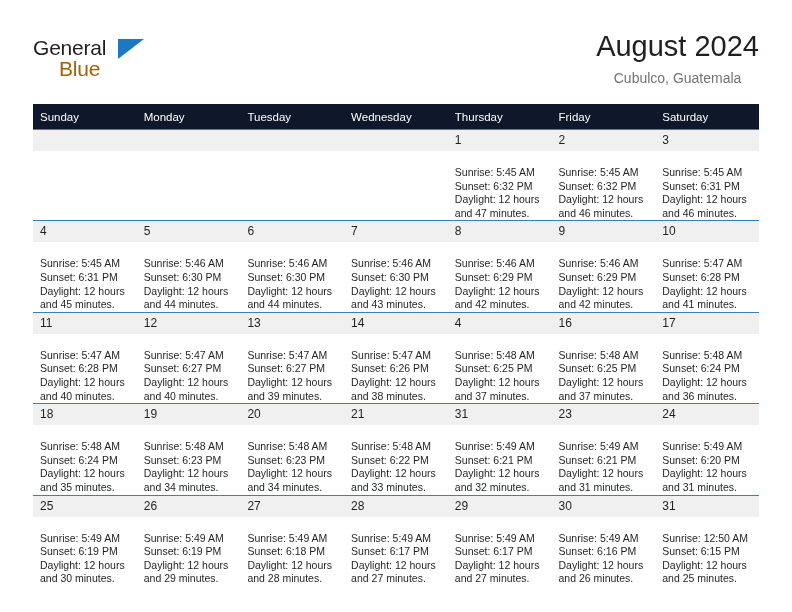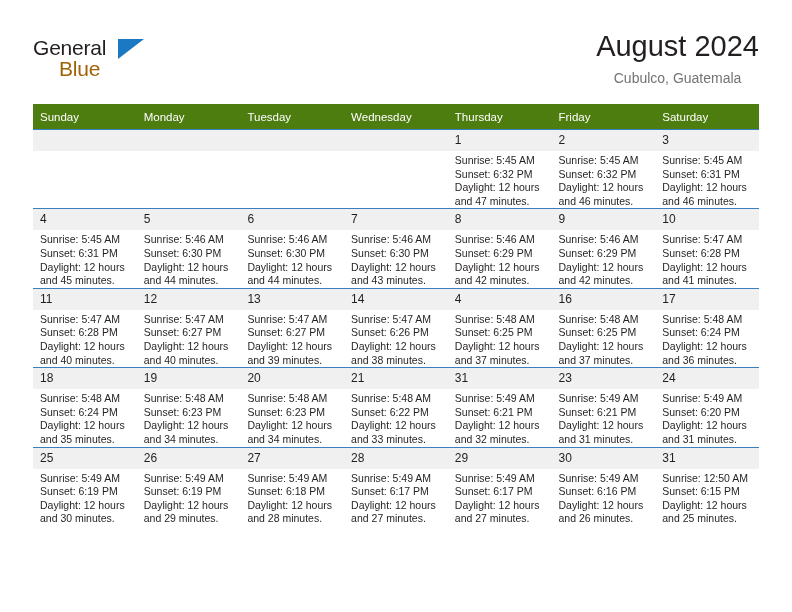--- a/index.html
+++ b/index.html
@@ -86,21 +86,21 @@
   
   .calendar {
     position: absolute;
     left: 33px;
     top: 104px;
     width: 726px;
     border-collapse: collapse;
     table-layout: fixed;
   }
   .calendar th {
-    background: #4d7c0f;
+    background: #0f172a;
     color: #ffffff;
     font-size: 11.5px;
     font-weight: normal;
     text-align: left;
     padding: 6px 0 6px 7px;
     height: 13px;
     border: none;
   }
   .calendar td {
     vertical-align: top;
@@ -121,20 +121,21 @@
     height: 16px;
   }
   .daynum.empty {
     color: transparent;
   }
   .dayinfo {
     padding: 3px 6px 0 7px;
     font-size: 10.5px;
     line-height: 13.6px;
     color: #231f20;
+    margin-top: 12px;
   }
   .dayinfo div {
     white-space: normal;
   }
   .cell-empty .dayinfo { visibility: hidden; }
 </style>
 </head>
 <body>
 
 <div class="page">

